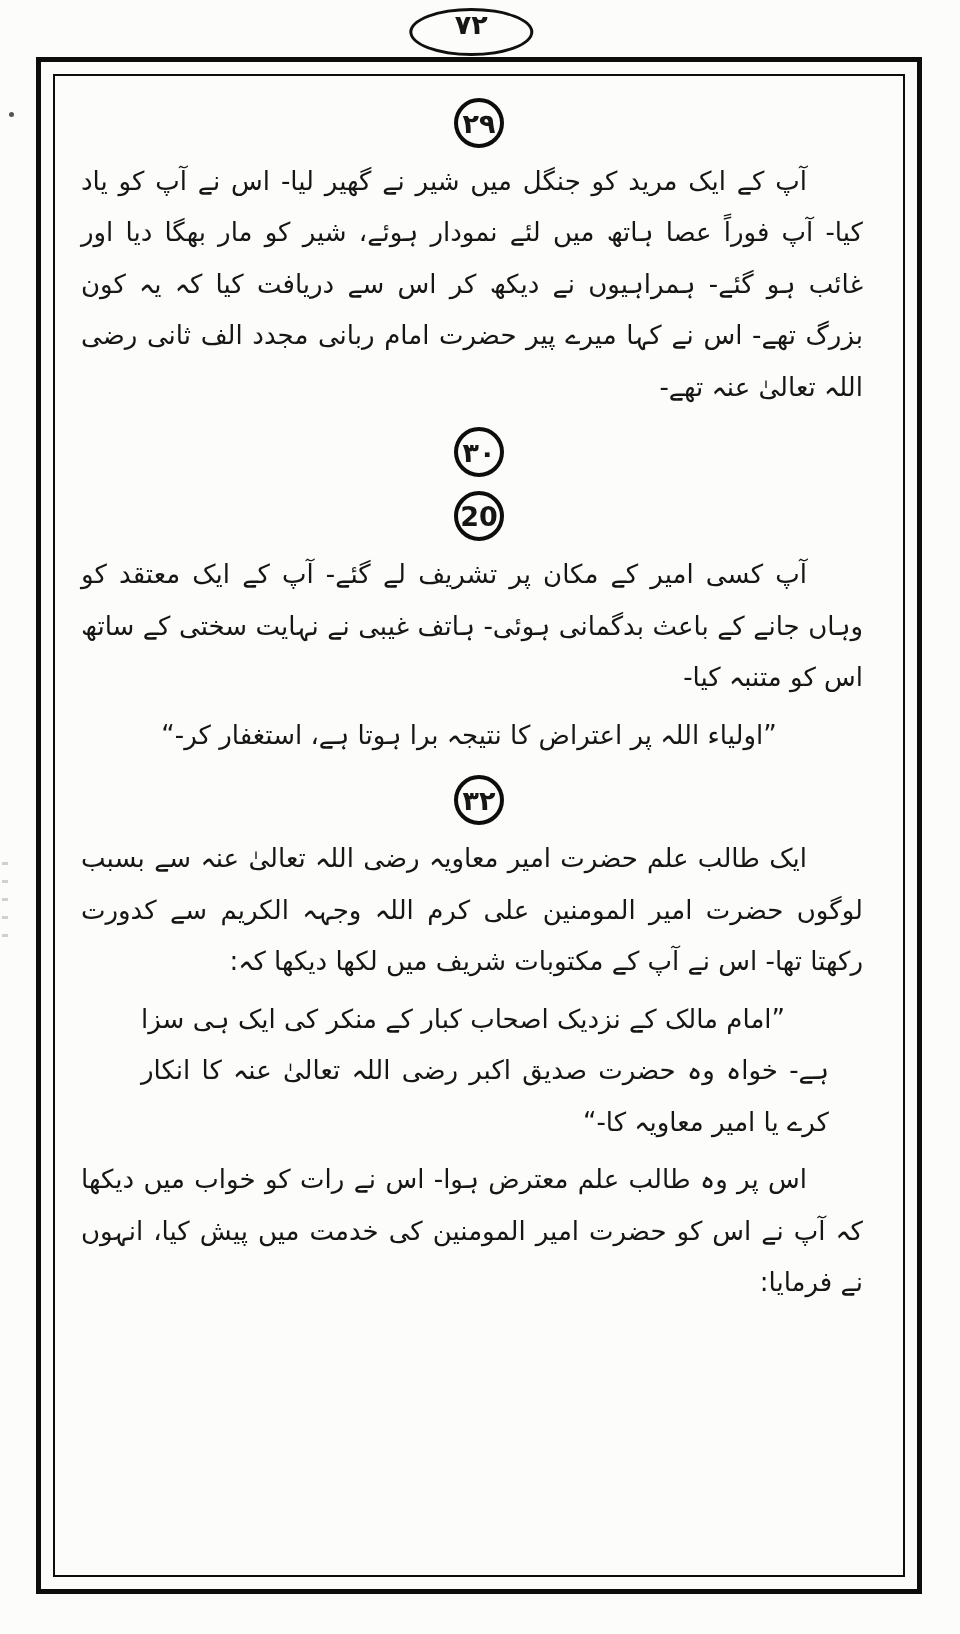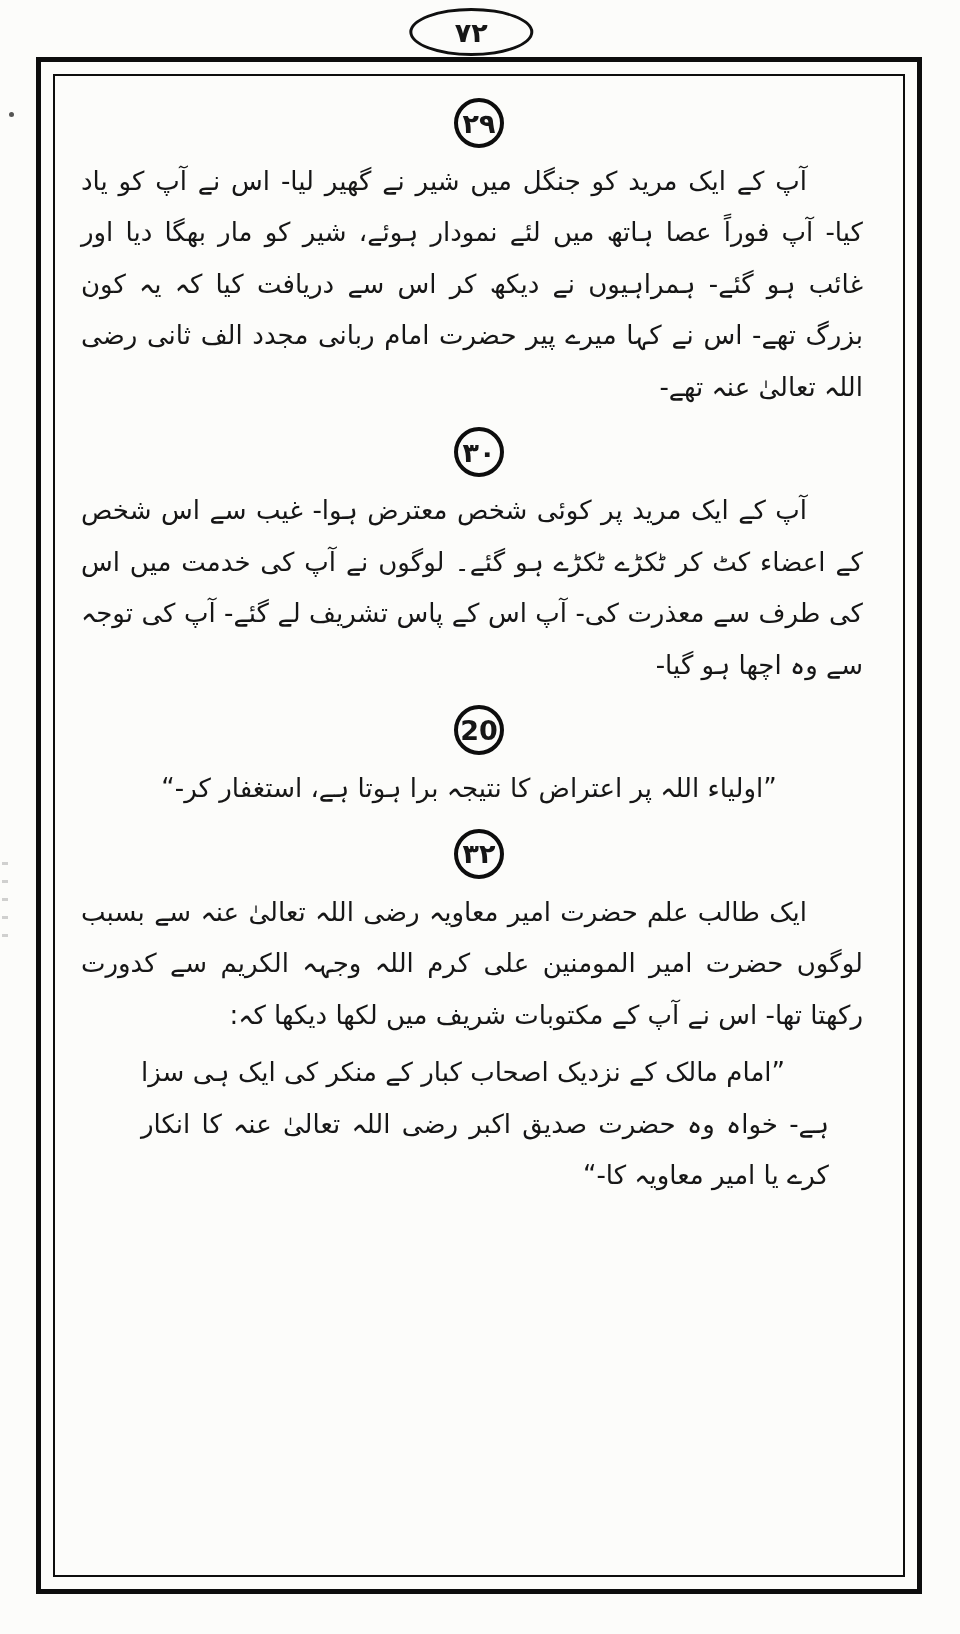--- a/index.html
+++ b/index.html
@@ -16,21 +16,20 @@
   .oval {
     position: absolute;
     top: 8px;
     left: 50%;
     transform: translateX(-57%);
     width: 118px;
     height: 42px;
     border: 3px solid #101010;
     border-radius: 50%;
     display: flex;
-    align-items: center;
     justify-content: center;
     background: #fcfcfa;
     z-index: 2;
   }
   .pnum { font-size: 27px; font-weight: bold; line-height: 1; }
   
   .frame-outer {
     position: absolute;
     top: 57px;
     left: 36px;
@@ -123,33 +122,34 @@
         <div class="num-circle">
           <span>۲۹</span>
         </div>
         <p class="para">آپ کے ایک مرید کو جنگل میں شیر نے گھیر لیا- اس نے آپ کو یاد کیا- آپ فوراً عصا ہاتھ میں لئے نمودار ہوئے، شیر کو مار بھگا دیا اور غائب ہو گئے- ہمراہیوں نے دیکھ کر اس سے دریافت کیا کہ یہ کون بزرگ تھے- اس نے کہا میرے پیر حضرت امام ربانی مجدد الف ثانی رضی اللہ تعالیٰ عنہ تھے-</p>
       </section>
 
       <section>
         <div class="num-circle">
           <span>۳۰</span>
         </div>
-        <p class="para">آپ کے ایک مرید پر کوئی شخص معترض ہوا- غیب سے اس شخص کے اعضاء کٹ کر ٹکڑے ٹکڑے ہو گئے۔ لوگوں نے آپ کی خدمت میں اس کی طرف سے معذرت کی- آپ اس کے پاس تشریف لے گئے- آپ کی توجہ سے وہ اچھا ہو گیا-</p>
       </section>
 
       <section>
         <div class="num-circle">
           <span>20</span>
         </div>
+        <p class="para">آپ کسی امیر کے مکان پر تشریف لے گئے- آپ کے ایک معتقد کو وہاں جانے کے باعث بدگمانی ہوئی- ہاتف غیبی نے نہایت سختی کے ساتھ اس کو متنبہ کیا-</p>
         <p class="quote-center">”اولیاء اللہ پر اعتراض کا نتیجہ برا ہوتا ہے، استغفار کر-“</p>
       </section>
 
       <section>
         <div class="num-circle">
           <span>۳۲</span>
         </div>
         <p class="para">ایک طالب علم حضرت امیر معاویہ رضی اللہ تعالیٰ عنہ سے بسبب لوگوں حضرت امیر المومنین علی کرم اللہ وجہہ الکریم سے کدورت رکھتا تھا- اس نے آپ کے مکتوبات شریف میں لکھا دیکھا کہ:</p>
         <p class="quote-block">”امام مالک کے نزدیک اصحاب کبار کے منکر کی ایک ہی سزا ہے- خواہ وہ حضرت صدیق اکبر رضی اللہ تعالیٰ عنہ کا انکار کرے یا امیر معاویہ کا-“</p>
+        <p class="para">اس پر وہ طالب علم معترض ہوا- اس نے رات کو خواب میں دیکھا کہ آپ نے اس کو حضرت امیر المومنین کی خدمت میں پیش کیا، انہوں نے فرمایا:</p>
       </section>
 
     </div>
   </div>
 </div>
 
 </body></html>

